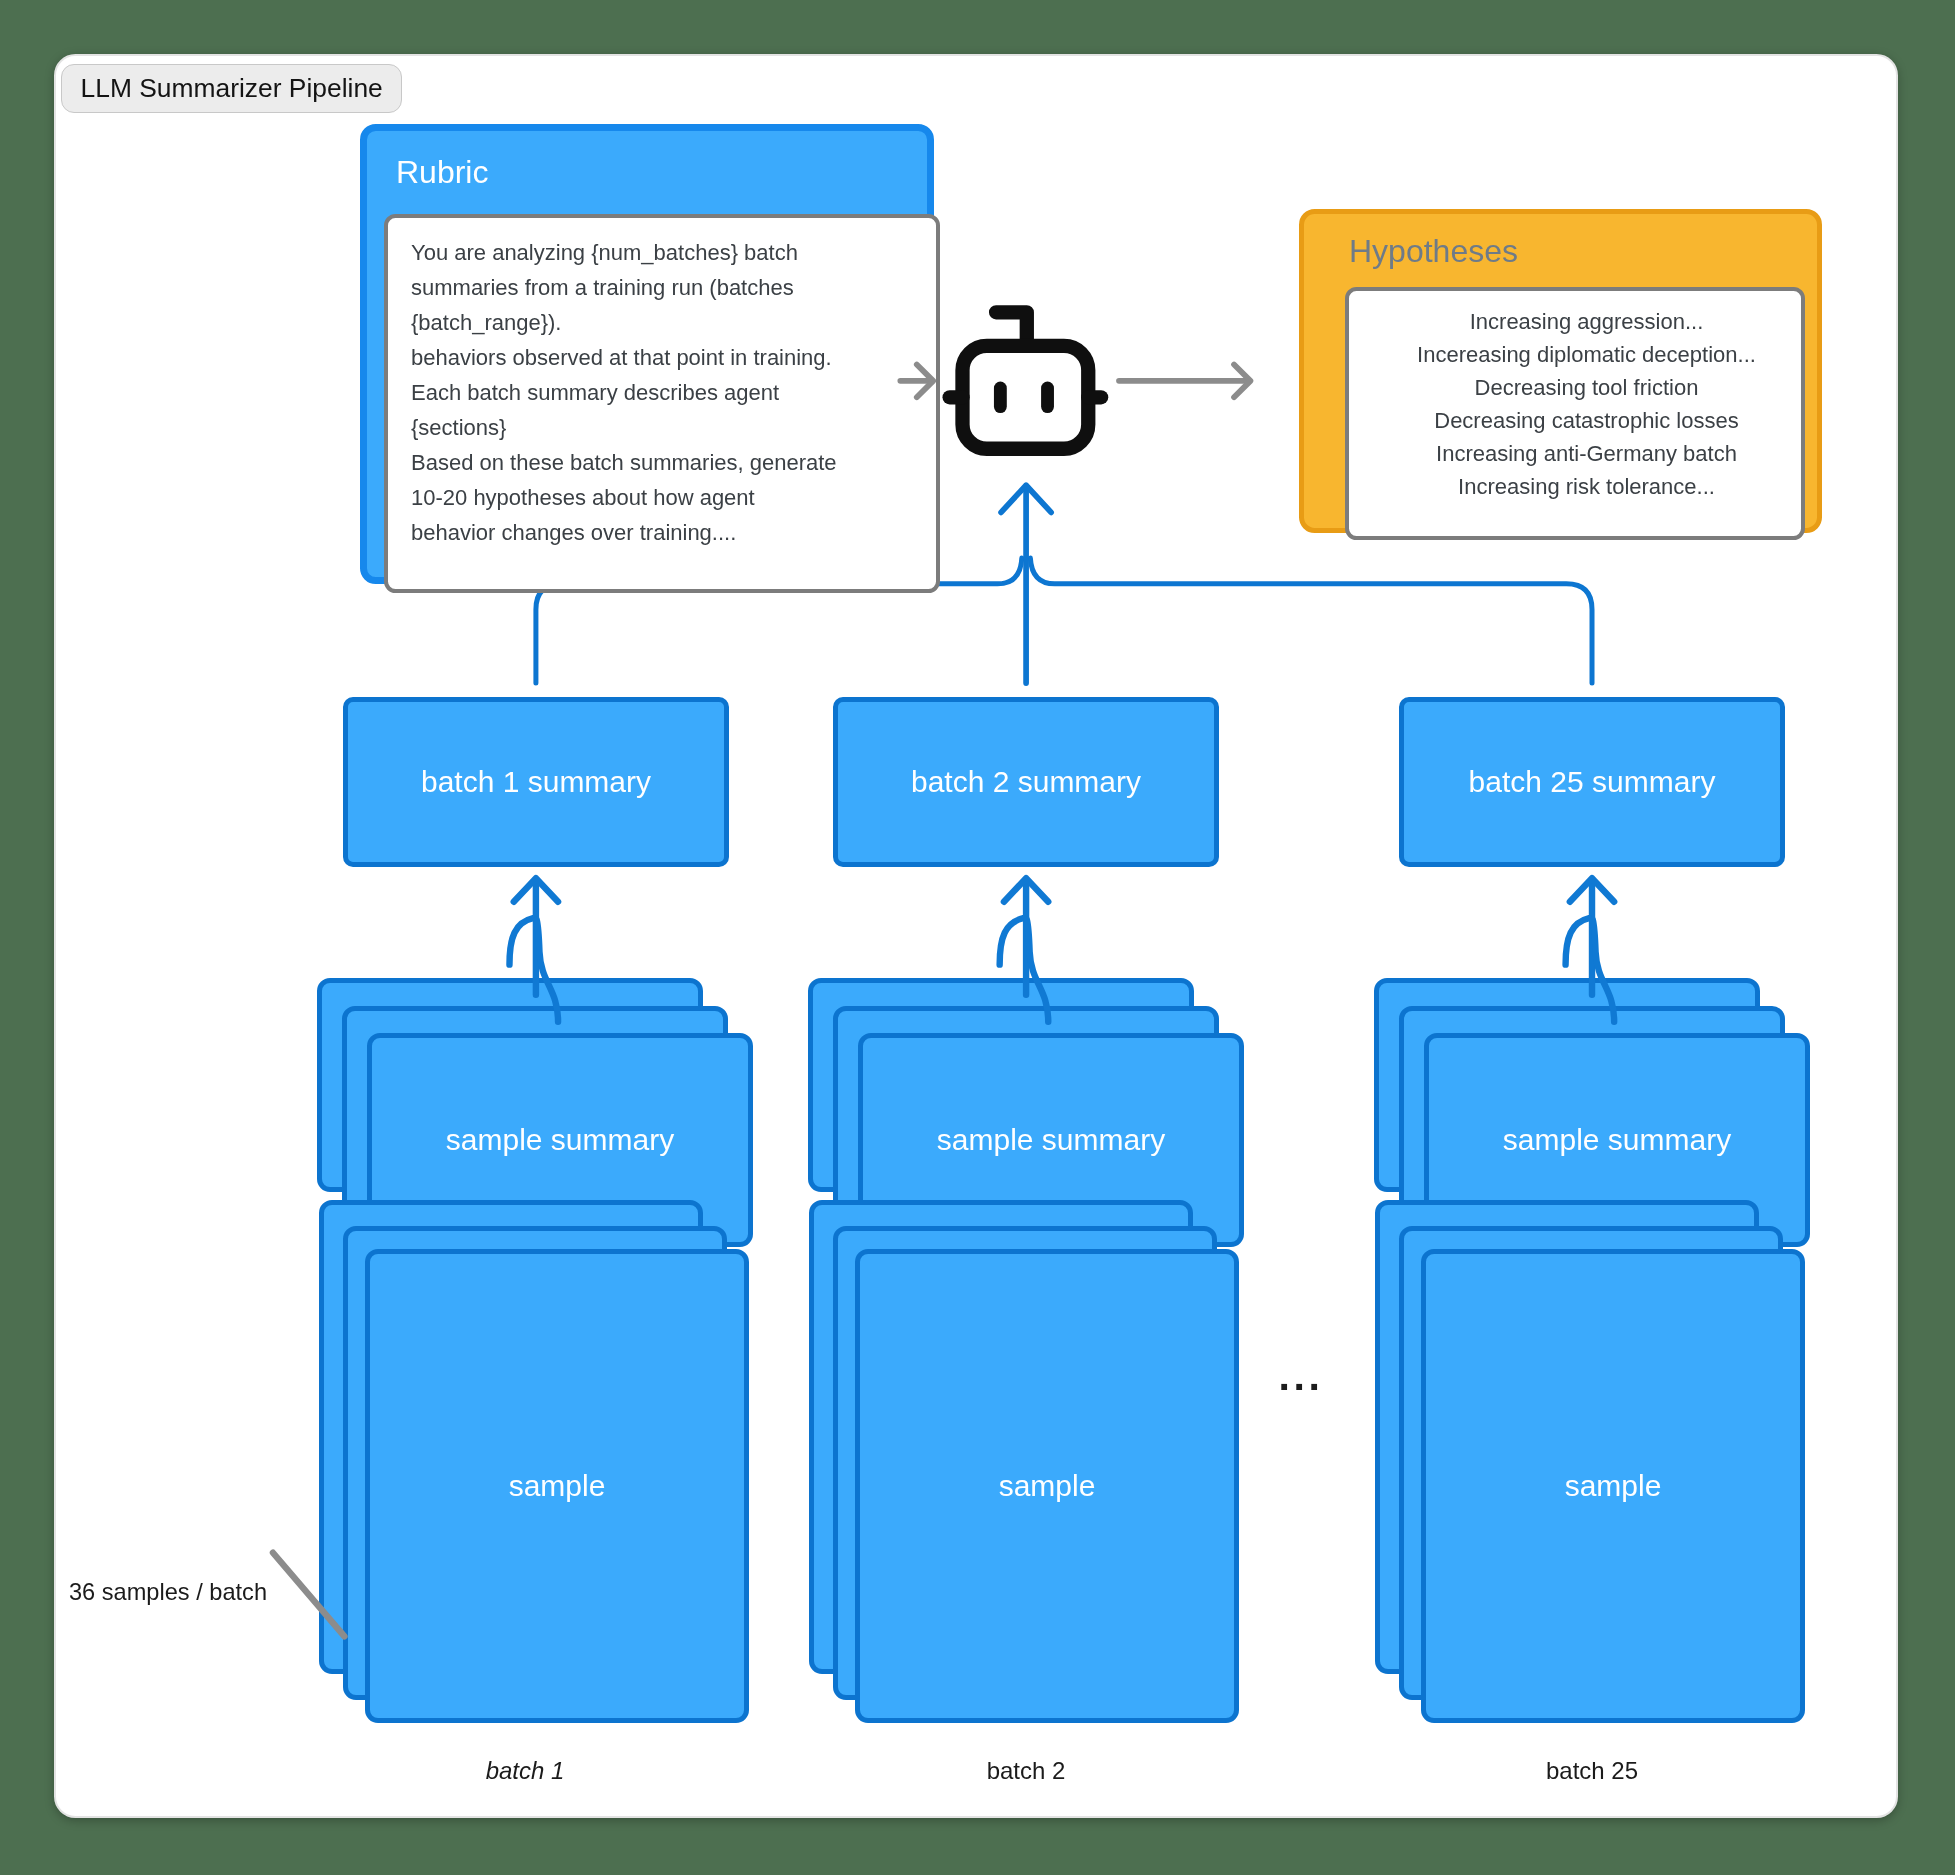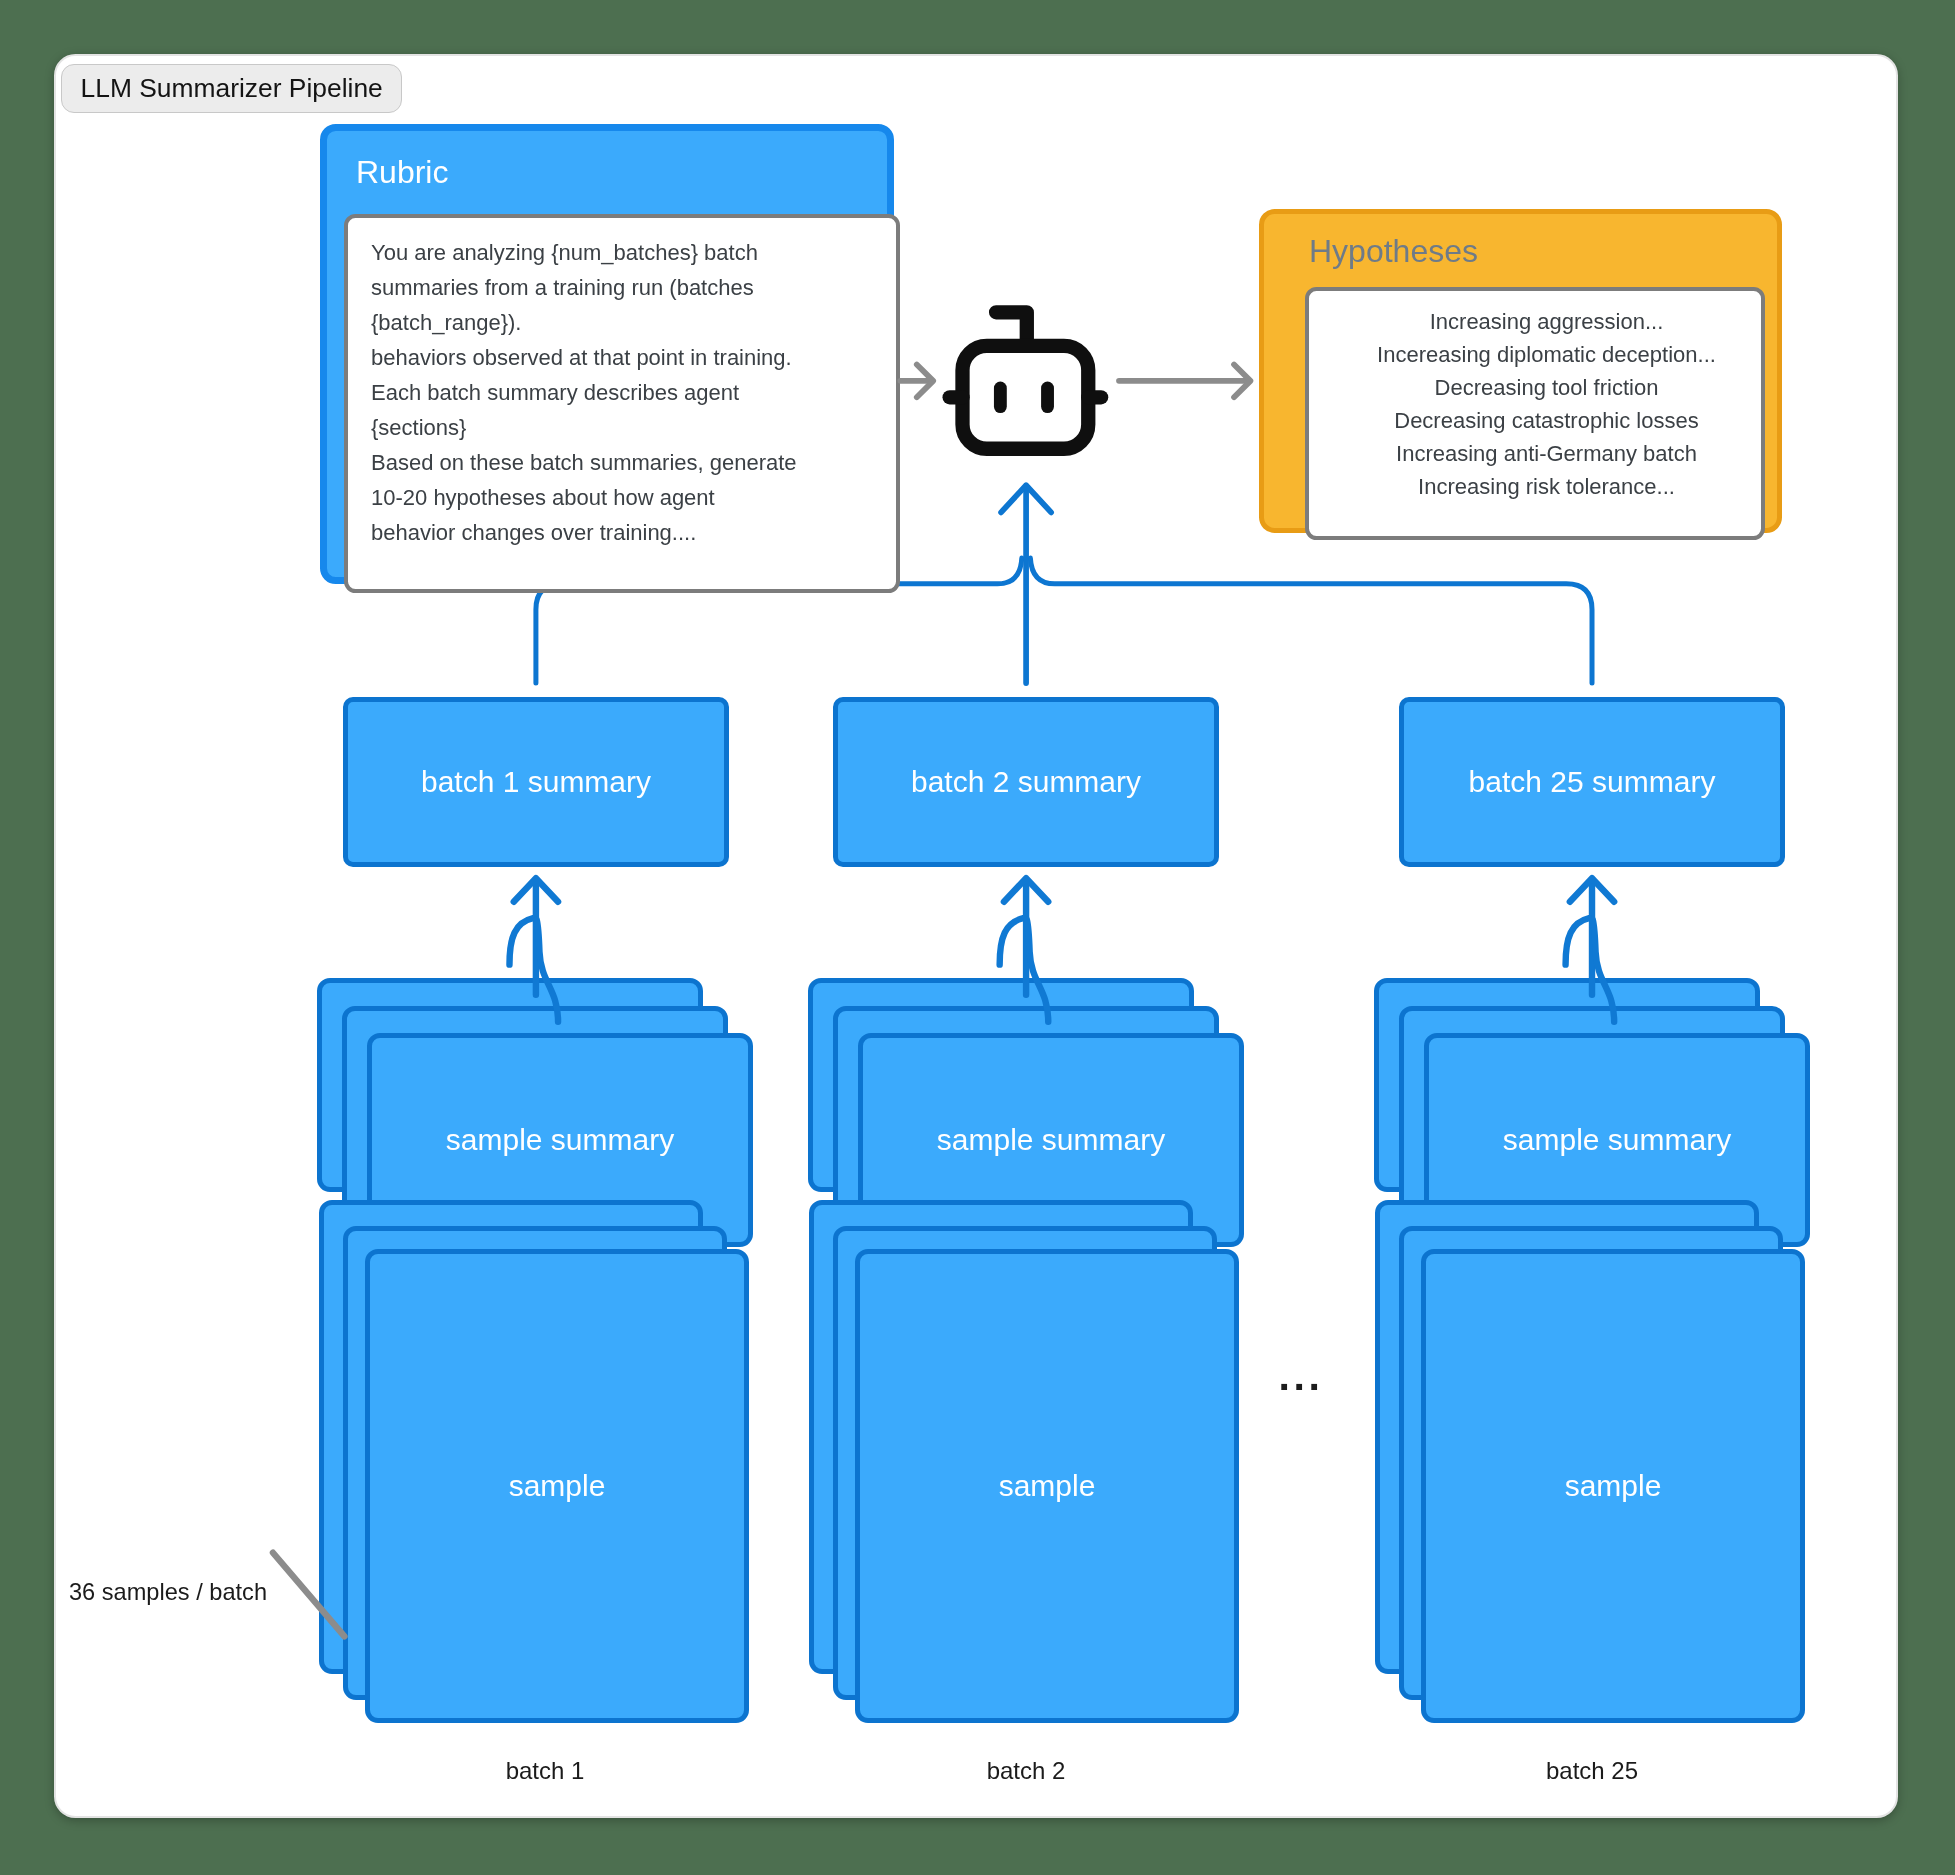--- a/index.html
+++ b/index.html
@@ -21,21 +21,21 @@
     border:2.1px solid #E3E3E3;border-radius:21.4px;
     box-shadow:0 2.9px 10px rgba(0,0,0,0.25); z-index:1;
   }
   .badge{
     left:61px;top:64px;height:49px;padding:0 18.6px;background:#ECECEC;
     border:1.4px solid #C8C8C8;border-radius:13px;z-index:6;
     font-size:26.4px;color:#141414;line-height:46px;white-space:nowrap;
   }
 
   
-  .bluebox{background:var(--accent-blue);border-radius:15.7px;z-index:3;}
+  .bluebox{background:var(--accent-blue);border-radius:15.7px;z-index:3;margin-left:40px;}
   .rubric{left:320px;top:124px;width:574px;height:460px;border:7.1px solid var(--rubric-border);}
   .hypo{left:1259px;top:209px;width:523px;height:324px;background:var(--amber);border:5.7px solid var(--amber-border);padding-left:45px;}
   .box-title{position:absolute;font-size:32px;white-space:nowrap;}
   .rubric .box-title{left:29px;top:23px;color:#ffffff;}
   .hypo .box-title{left:45px;top:18.6px;color:#6E7B88;}
   .panel{
     position:absolute;background:#ffffff;border:4.3px solid var(--panel-border);
     border-radius:11.4px;color:var(--text-dark);font-size:22px;overflow:hidden;
   }
   .rubric .panel{left:17px;top:83px;width:525px;height:354px;padding:17px 0 0 23px;line-height:35px;}
@@ -126,21 +126,21 @@
 <div class="abs stackcard scard" style="left:317px;top:978px;"></div>
 <div class="abs stackcard scard" style="left:342px;top:1006px;"></div>
 <div class="abs stackcard scard" style="left:367px;top:1033px;">
   <span>sample summary</span>
 </div>
 <div class="abs stackcard xcard" style="left:319px;top:1200px;"></div>
 <div class="abs stackcard xcard" style="left:343px;top:1226px;"></div>
 <div class="abs stackcard xcard" style="left:365px;top:1249px;">
   <span>sample</span>
 </div>
-<div class="abs col-label" style="left:438px;">batch 1</div>
+<div class="abs col-label" style="left:418px;font-style:italic;">batch 1</div>
 
 <div class="abs batchbox" style="left:833px;">
   <span>batch 2 summary</span>
 </div>
 <div class="abs stackcard scard" style="left:808px;top:978px;"></div>
 <div class="abs stackcard scard" style="left:833px;top:1006px;"></div>
 <div class="abs stackcard scard" style="left:858px;top:1033px;">
   <span>sample summary</span>
 </div>
 <div class="abs stackcard xcard" style="left:809px;top:1200px;"></div>

